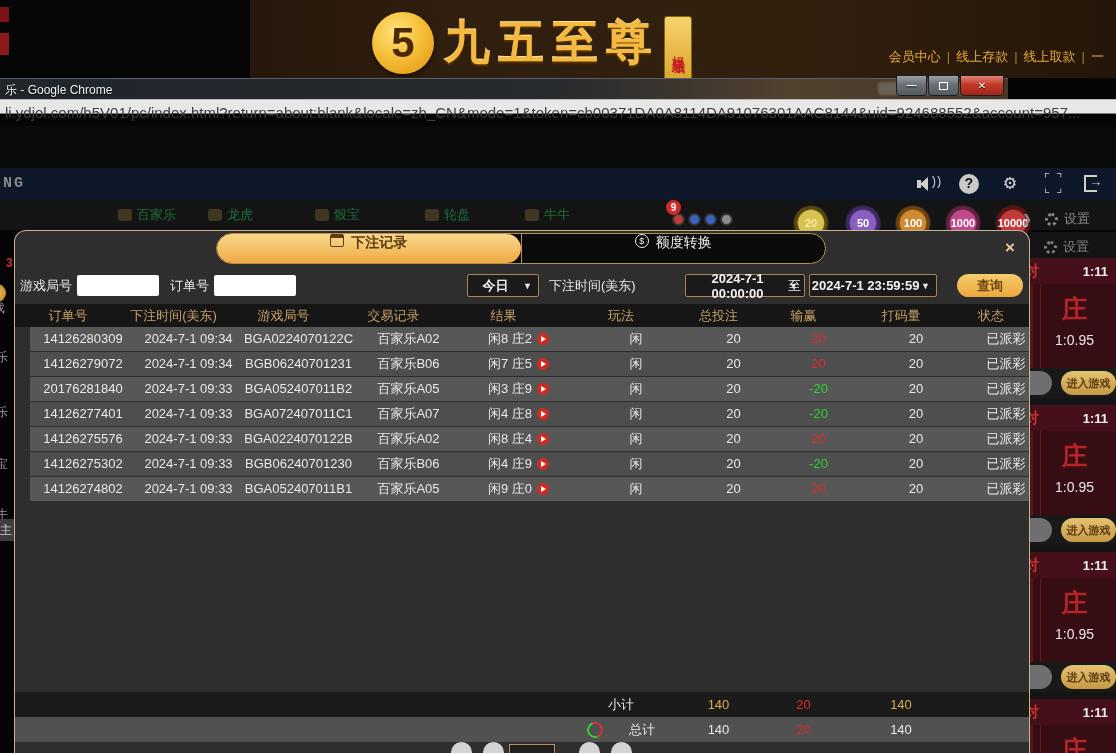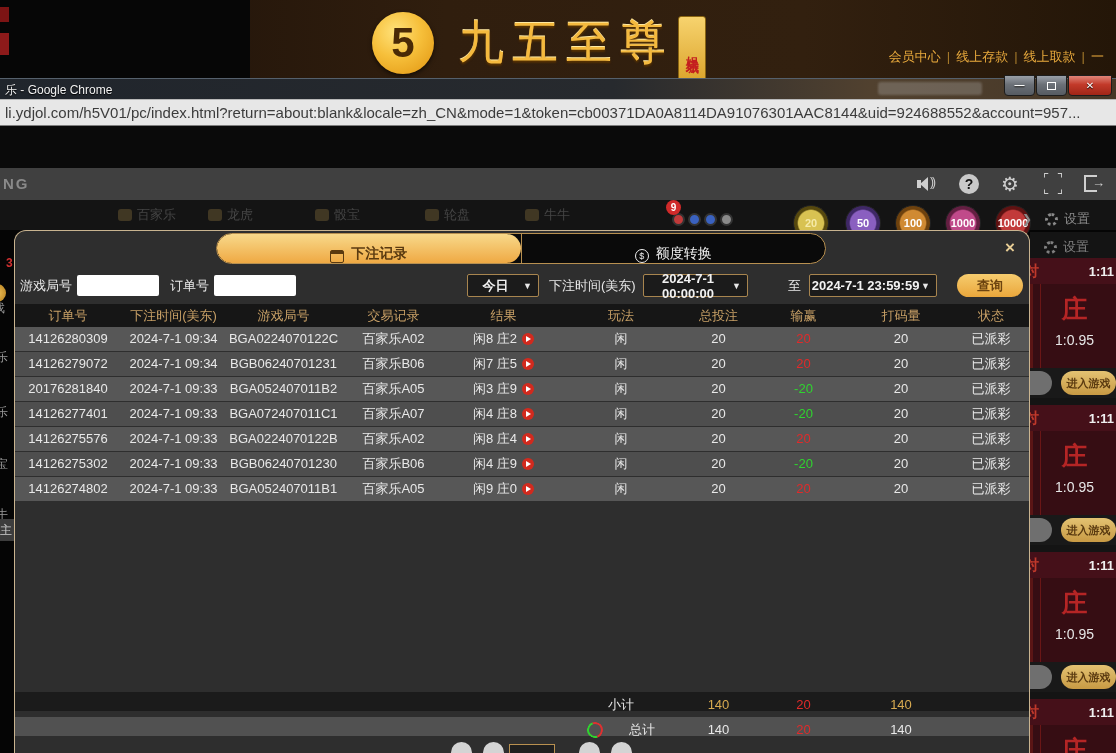--- a/index.html
+++ b/index.html
@@ -11,66 +11,66 @@
     background:linear-gradient(90deg,#1c1008 0%,#301e0e 40%,#32200f 72%,#241608 100%);}
   .black-left{position:absolute;left:0;top:0;width:250px;height:78px;background:#060606;}
   .red-frag{position:absolute;background:#7c1414;}
   .red-frag.a{left:0;top:7px;width:9px;height:15px;}
   .red-frag.b{left:0;top:33px;width:9px;height:22px;background:#8d1a1a;}
   .logo-wrap{position:absolute;left:372px;top:10px;height:68px;display:flex;align-items:flex-start;}
   .logo-circle{width:62px;height:62px;border-radius:50%;margin-top:2px;
     background:radial-gradient(circle at 38% 32%,#ffe27a 0%,#f6bf3a 45%,#e0930f 100%);
     display:flex;align-items:center;justify-content:center;
     color:#4a2a06;font-size:42px;font-weight:bold;box-shadow:0 2px 4px rgba(0,0,0,.6);}
-  .logo-title{margin-left:24px;font-size:46px;font-weight:normal;letter-spacing:8px;line-height:64px;
+  .logo-title{margin-left:10px;font-size:46px;font-weight:bold;letter-spacing:8px;line-height:64px;
     color:#f4b93e;text-shadow:0 2px 2px #5a3300,0 -1px 0 #ffe9a0;}
   .logo-badge{margin-left:4px;margin-top:6px;width:26px;height:64px;border:1px solid #8a6512;border-radius:3px;
     background:linear-gradient(#f7d36e,#dba42c);color:#c41f1f;font-size:13px;font-weight:bold;
     writing-mode:vertical-rl;text-orientation:upright;display:flex;align-items:center;justify-content:center;letter-spacing:2px;}
   .top-links{position:absolute;right:6px;top:48px;font-size:13px;color:#e8a93c;}
   .top-links .tlink{margin:0 6px;cursor:pointer;}
   .top-links .sep{color:#a87c2c;}
 
   
-  .chrome-bar{position:absolute;left:0;top:78px;width:1116px;height:21px;
+  .chrome-bar{position:absolute;left:0;top:78px;width:1008px;height:21px;
     background:linear-gradient(90deg,#20252c 0%,#272a2e 55%,#51412f 78%,#463727 100%);
     border-top:1px solid #55606c;box-sizing:border-box;}
   .win-title{position:absolute;left:5px;top:3px;font-size:12px;color:#f2f2f2;text-shadow:0 1px 1px #000;}
   .blur-box{position:absolute;left:878px;top:3px;width:104px;height:13px;border-radius:3px;background:rgba(190,190,190,.28);filter:blur(1px);}
   .win-btns{position:absolute;right:4px;top:-4px;display:flex;}
   .win-btn{width:29px;height:19px;border:1px solid #1d1d1d;border-radius:0 0 4px 4px;margin-left:1px;
     background:linear-gradient(#9aa0a8,#6b7077 45%,#565b62);display:flex;align-items:center;justify-content:center;
     color:#fff;font-size:10px;font-weight:bold;text-shadow:0 1px 1px #000;cursor:pointer;}
   .win-btn.close{width:42px;background:linear-gradient(#e08579,#c23a2a 45%,#a02517);}
   .win-btn .sq{width:7px;height:6px;border:1px solid #fff;display:block;}
 
   
-  .url-bar{position:absolute;left:0;top:99px;width:1116px;height:27px;background:#e7e7e7;
+  .url-bar{position:absolute;left:0;top:99px;width:1116px;height:15px;background:#e7e7e7;
     border-top:1px solid #b8b8b8;border-bottom:1px solid #7e7e7e;box-sizing:border-box;}
   .url-text{position:absolute;left:5px;top:4px;font-size:15px;color:#3c3c3c;white-space:nowrap;}
 
   
   .black-band{position:absolute;left:0;top:126px;width:1116px;height:42px;background:#0a0a0a;}
-  .game-header{position:absolute;left:0;top:168px;width:1116px;height:32px;background:#404040;}
+  .game-header{position:absolute;left:0;top:168px;width:1116px;height:32px;background:#0f172a;font-family:Liberation Mono, monospace;}
   .gh-logo{position:absolute;left:3px;top:7px;color:#8a8a8a;font-size:15px;font-weight:bold;letter-spacing:2px;}
   .gh-icons{position:absolute;right:8px;top:5px;display:flex;align-items:center;}
   .gh-ic{width:24px;height:22px;margin-left:19px;position:relative;color:#cfcfcf;cursor:pointer;}
   .ic-vol::before{content:'';position:absolute;left:1px;top:7px;width:4px;height:8px;background:#cfcfcf;}
   .ic-vol::after{content:'';position:absolute;left:4px;top:4px;border-top:7px solid transparent;border-bottom:7px solid transparent;border-right:8px solid #cfcfcf;}
   .ic-vol .waves{position:absolute;left:14px;top:2px;font-size:12px;color:#cfcfcf;letter-spacing:-2px;}
   .ic-help{border-radius:50%;background:#c9c9c9;width:20px;height:20px;display:flex;align-items:center;justify-content:center;color:#141414;font-weight:bold;font-size:14px;}
   .ic-gear{font-size:20px;line-height:22px;text-align:center;}
   .ic-fs span{position:absolute;font-size:13px;line-height:10px;}
   .ic-fs .c1{left:2px;top:1px;} .ic-fs .c2{right:2px;top:1px;} .ic-fs .c3{left:2px;bottom:1px;} .ic-fs .c4{right:2px;bottom:1px;}
   .ic-exit{border:2px solid #cfcfcf;border-right:none;width:11px;height:13px;margin-top:2px;}
 
   .nav-row{position:absolute;left:0;top:200px;width:1116px;height:30px;background:#141414;}
   .nav-item{position:absolute;top:6px;display:flex;align-items:center;opacity:.5;cursor:pointer;}
   .nav-ico{width:14px;height:12px;border-radius:3px;background:#6d5a33;margin-right:5px;}
-  .nav-item span:last-child{color:#737373;font-size:13px;}
+  .nav-item span:last-child{color:#22c55e;font-size:13px;}
   .chip-badge{position:absolute;left:666px;top:200px;width:15px;height:15px;border-radius:50%;background:#d02a2a;
     color:#fff;font-size:10px;font-weight:bold;display:flex;align-items:center;justify-content:center;z-index:2;}
   .mini-chips{position:absolute;left:672px;top:213px;display:flex;}
   .mini-chip{width:13px;height:13px;border-radius:50%;margin-right:3px;border:2px solid #333;box-sizing:border-box;}
   .chip{position:absolute;top:205px;width:36px;height:36px;border-radius:50%;display:flex;align-items:center;justify-content:center;
     font-size:11px;font-weight:bold;border:1px solid #222;box-sizing:border-box;cursor:pointer;}
   .chip-arrow{position:absolute;left:1022px;top:212px;color:#8a8a8a;font-size:12px;}
   .chip-settings{position:absolute;left:1045px;top:210px;display:flex;align-items:center;color:#8a8a8a;font-size:13px;cursor:pointer;}
   .chip-settings .ring{width:13px;height:13px;border-radius:50%;border:3px dotted #8a8a8a;margin-right:6px;box-sizing:border-box;}
 
@@ -82,37 +82,37 @@
   .gold-arc{position:absolute;left:-12px;top:284px;width:18px;height:18px;border-radius:50%;background:radial-gradient(#f2c25a,#b07a18);}
 
   
   .side-strip{position:absolute;left:1030px;top:232px;width:86px;height:521px;background:#141414;overflow:hidden;}
   .ss-settings{position:absolute;left:14px;top:6px;display:flex;align-items:center;color:#808080;font-size:13px;cursor:pointer;}
   .ss-settings .ring{width:13px;height:13px;border-radius:50%;border:3px dotted #808080;margin-right:6px;box-sizing:border-box;}
   .side-blocks{position:absolute;left:0;top:26px;width:86px;}
   .side-block{height:142px;margin-bottom:5px;cursor:pointer;}
   .sb-head{height:26px;background:#451019;display:flex;align-items:center;}
   .sb-tie{color:#c0392b;font-weight:bold;font-size:15px;margin-left:-6px;flex:1;}
-  .sb-odds-s{color:#f0f0f0;font-weight:bold;font-size:13px;padding-right:2px;}
+  .sb-odds-s{color:#f0f0f0;font-weight:bold;font-size:13px;padding-right:8px;}
   .sb-body{height:84px;background:#360d13;border-left:3px solid #5a1515;position:relative;text-align:center;box-sizing:border-box;}
   .sb-body::before{content:'';position:absolute;left:7px;top:0;width:1px;height:100%;background:#6a1616;}
   .sb-banker{color:#b52525;font-size:26px;font-weight:bold;padding-top:8px;}
   .sb-odds{color:#e6e6e6;font-size:14px;margin-top:5px;}
   .sb-btns{height:30px;display:flex;align-items:center;background:#191919;}
   .sb-grey{width:40px;height:24px;border-radius:12px;background:#6f6f6f;margin-left:-16px;}
   .sb-enter{width:58px;height:24px;border-radius:12px;margin-left:9px;
     background:linear-gradient(#e3c272,#c89a44);color:#5a3a10;font-size:11px;font-weight:bold;
     display:flex;align-items:center;justify-content:center;}
 
   
   .modal{position:absolute;left:14px;top:230px;width:1016px;height:523px;background:#2e2e2e;
     border:1px solid #c9b490;border-bottom:none;border-radius:12px 12px 0 0;box-sizing:border-box;overflow:hidden;}
   .tabbar{position:absolute;left:201px;top:2px;width:610px;height:31px;background:#0a0a0a;
     border:1px solid #b89050;border-radius:17px;display:flex;box-sizing:border-box;overflow:hidden;}
-  .tab{flex:1;display:flex;align-items:flex-end;justify-content:center;color:#f0f0f0;font-size:14px;cursor:pointer;}
+  .tab{flex:1;display:flex;align-items:flex-start;justify-content:center;color:#f0f0f0;font-size:14px;cursor:pointer;}
   .tab + .tab{border-left:1px solid #b89050;}
   .tab.active{background:linear-gradient(#f8d98b,#efa943);color:#5a3a10;font-weight:bold;border-radius:16px;}
   .tab .ticon{margin-right:7px;position:relative;display:inline-block;}
   .ico-cal{width:12px;height:11px;border:1px solid currentColor;border-radius:2px;}
   .ico-cal::before{content:'';position:absolute;left:0;top:0;width:12px;height:3px;background:currentColor;}
   .ico-clip{width:10px;height:12px;border:1px solid currentColor;border-radius:2px;}
   .ico-clip::before{content:'';position:absolute;left:2px;top:-2px;width:4px;height:2px;background:currentColor;}
   .ico-coin{width:12px;height:12px;border:1px solid currentColor;border-radius:50%;font-size:9px;line-height:12px;text-align:center;display:block;}
   .modal-close{position:absolute;right:14px;top:8px;color:#e9cf96;font-size:17px;font-weight:bold;cursor:pointer;line-height:17px;}
 
@@ -123,30 +123,30 @@
     color:#f2f2f2;font-size:13px;font-weight:bold;display:flex;align-items:center;box-sizing:border-box;cursor:pointer;}
   .fselect .val{flex:1;text-align:center;}
   .fselect .car{font-size:9px;color:#e8e8e8;padding-right:6px;}
   .fbtn{position:absolute;top:3px;width:66px;height:23px;border-radius:12px;
     background:linear-gradient(#f6cc6e,#eaa73c);color:#6d4410;font-size:13px;font-weight:bold;
     display:flex;align-items:center;justify-content:center;cursor:pointer;}
 
   .grid{display:grid;grid-template-columns:106px 105px 115px 105px 115px 120px 75px 95px 100px 80px;}
   .thead{position:absolute;left:0;top:73px;width:1016px;height:23px;background:#161616;}
   .th{color:#c8a066;font-size:13px;text-align:center;line-height:23px;}
-  .tbody{position:absolute;left:0;top:96px;width:1016px;}
+  .tbody{position:absolute;left:15px;top:96px;width:1016px;}
   .trow{height:24px;margin-bottom:1px;cursor:pointer;}
   .r-odd{background:#575757;} .r-even{background:#4e4e4e;}
   .td{color:#e8e8e8;font-size:13px;text-align:center;line-height:24px;white-space:nowrap;}
   .td.win{color:#e02a2a;} .td.loss{color:#2fd42f;}
   .td.result{display:flex;align-items:center;justify-content:center;}
   .playbtn{width:12px;height:12px;border-radius:50%;background:#d22a1e;margin-left:5px;position:relative;display:inline-block;cursor:pointer;}
   .playbtn::before{content:'';position:absolute;left:4px;top:3px;border-top:3px solid transparent;border-bottom:3px solid transparent;border-left:5px solid #fff;}
 
-  .sumrow{position:absolute;left:0;width:1016px;height:19px;}
+  .sumrow{position:absolute;left:0;width:1016px;height:25px;}
   .sumrow .td{line-height:25px;}
   .subtotal{top:461px;background:#1b1b1b;}
   .subtotal .gold{color:#d8aa50;}
   .total{top:486px;background:#515151;}
   .sum-label{display:flex;align-items:center;justify-content:center;color:#e8e8e8;font-size:13px;}
   .refresh{width:12px;height:12px;border-radius:50%;border:2px solid transparent;
     border-top-color:#e03030;border-right-color:#e03030;border-bottom-color:#2fd42f;border-left-color:#2fd42f;
     transform:rotate(25deg);margin-right:26px;cursor:pointer;}
   .red{color:#e02a2a;}
 
@@ -344,21 +344,21 @@
     <div class="filters">
       <span class="flabel" style="left:5px">游戏局号</span>
       <input class="finput" style="left: 62px;" value="">
       <span class="flabel" style="left:155px">订单号</span>
       <input class="finput" style="left: 199px;" value="">
       <div class="fselect" style="left:452px;width:72px">
         <span class="val">今日</span>
         <span class="car">▼</span>
       </div>
       <span class="flabel" style="left:534px">下注时间(美东)</span>
-      <div class="fselect" style="left:628px;width:105px">
+      <div class="fselect" style="left:670px;width:120px">
         <span class="val">2024-7-1 00:00:00</span>
         <span class="car">▼</span>
       </div>
       <span class="flabel" style="left:773px">至</span>
       <div class="fselect" style="left:794px;width:128px">
         <span class="val">2024-7-1 23:59:59</span>
         <span class="car">▼</span>
       </div>
       <div class="fbtn" style="left:942px">查询</div>
     </div>

